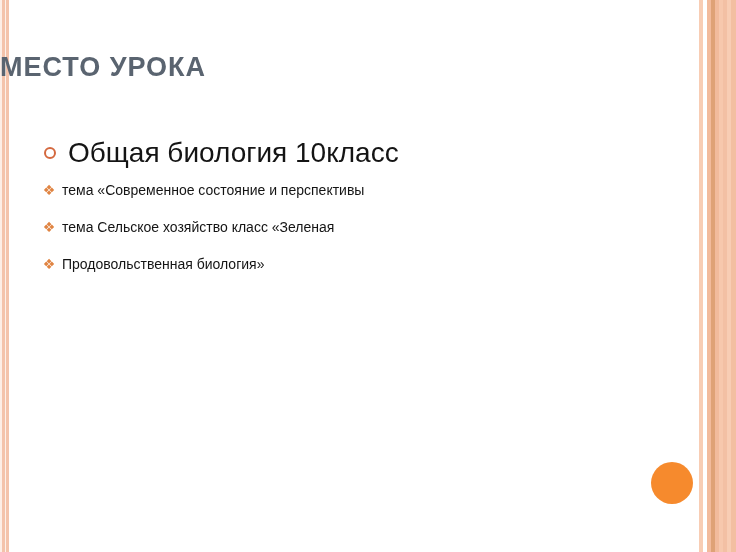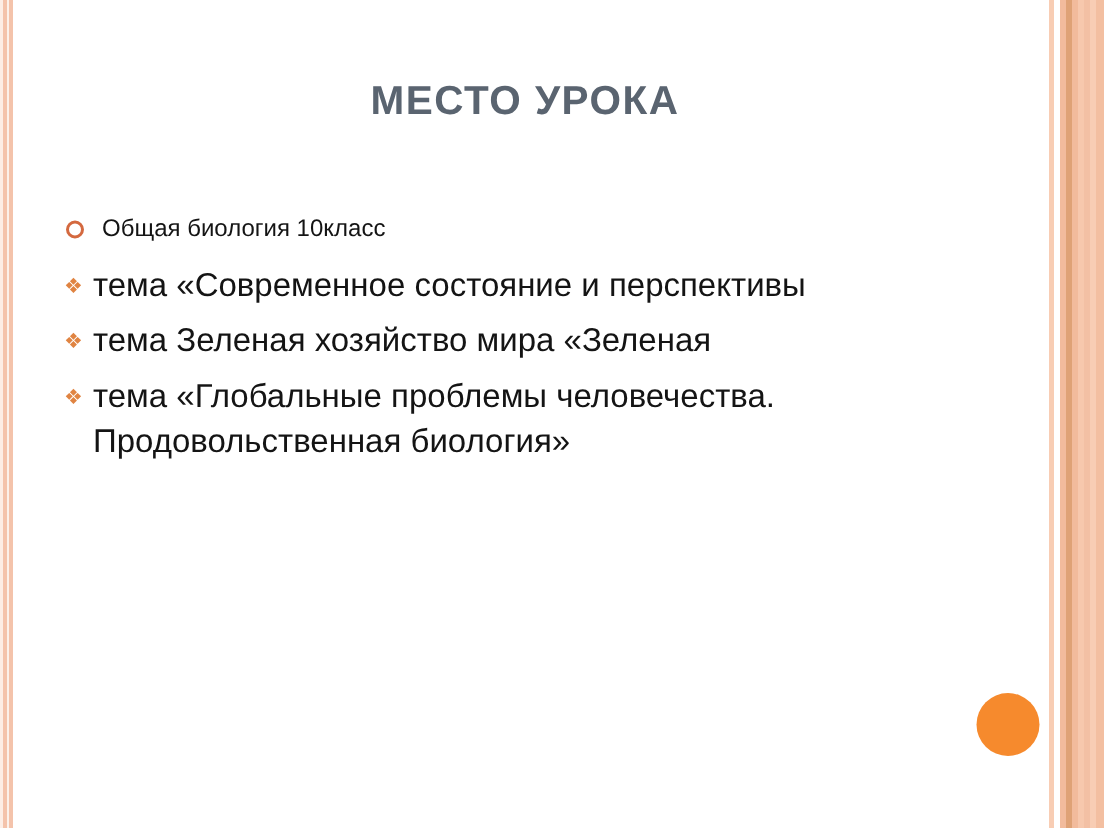--- a/index.html
+++ b/index.html
@@ -47,21 +47,21 @@
     width: 42px;
     height: 42px;
     border-radius: 50%;
     background: var(--accent-circle, #f68a2d);
   }
   .title {
     position: absolute;
     left: 0;
     top: 52px;
     width: 700px;
-    text-align: center;
+    text-align: left;
     font-size: 27px;
     font-weight: 700;
     letter-spacing: 1px;
     color: var(--title-color, #5a6470);
   }
   .list {
     position: absolute;
     left: 0;
     top: 138px;
     width: 660px;
@@ -91,25 +91,25 @@
     background: #ffffff;
   }
   .diamond {
     display: block;
     text-align: center;
     line-height: 30px;
     font-size: 14px;
     color: var(--diamond-color, #e08442);
   }
   .text {
-    font-size: 22px;
+    font-size: 14px;
     line-height: 30px;
   }
   .text.big {
-    font-size: 16px;
+    font-size: 28px;
     padding-left: 6px;
   }
 </style>
 </head>
 <body>
 
 <div class="slide" style="--accent-circle: #f68a2d; --title-color: #5a6470; --ring-color: #d4693f; --diamond-color: #e08442;">
 
   <div class="left-stripes"></div>
   <div class="right-stripes"></div>
@@ -136,28 +136,27 @@
         <div>тема «Современное состояние и перспективы</div>
       </div>
     </div>
 
 
     <div class="item">
       <span class="bullet-cell">
           <span class="diamond">❖</span>
         </span>
       <div class="text">
-        <div>тема Зеленая хозяйство мира «Зеленая</div>
+        <div>тема Сельское хозяйство класс «Зеленая</div>
       </div>
     </div>
 
     <div class="item">
       <span class="bullet-cell">
           <span class="diamond">❖</span>
         </span>
       <div class="text">
-        <div>тема «Глобальные проблемы человечества.</div>
         <div>Продовольственная биология»</div>
       </div>
     </div>
 
   </div>
 </div>
 
 </body></html>

